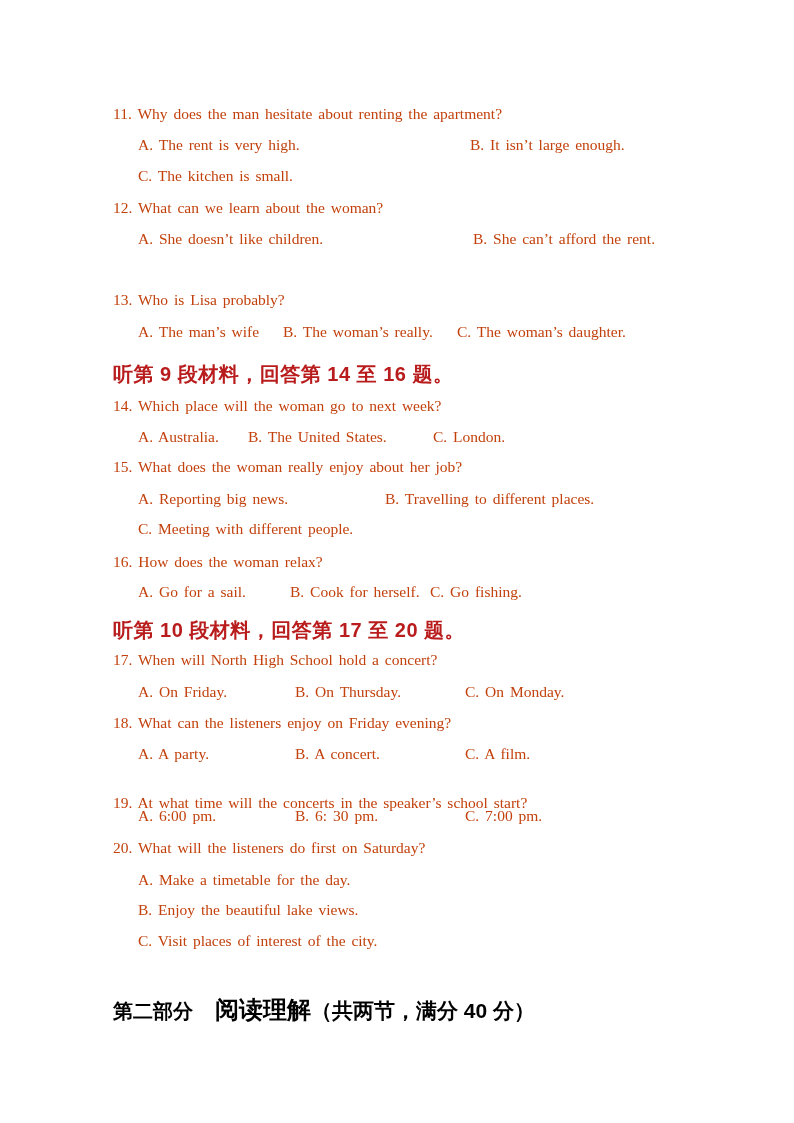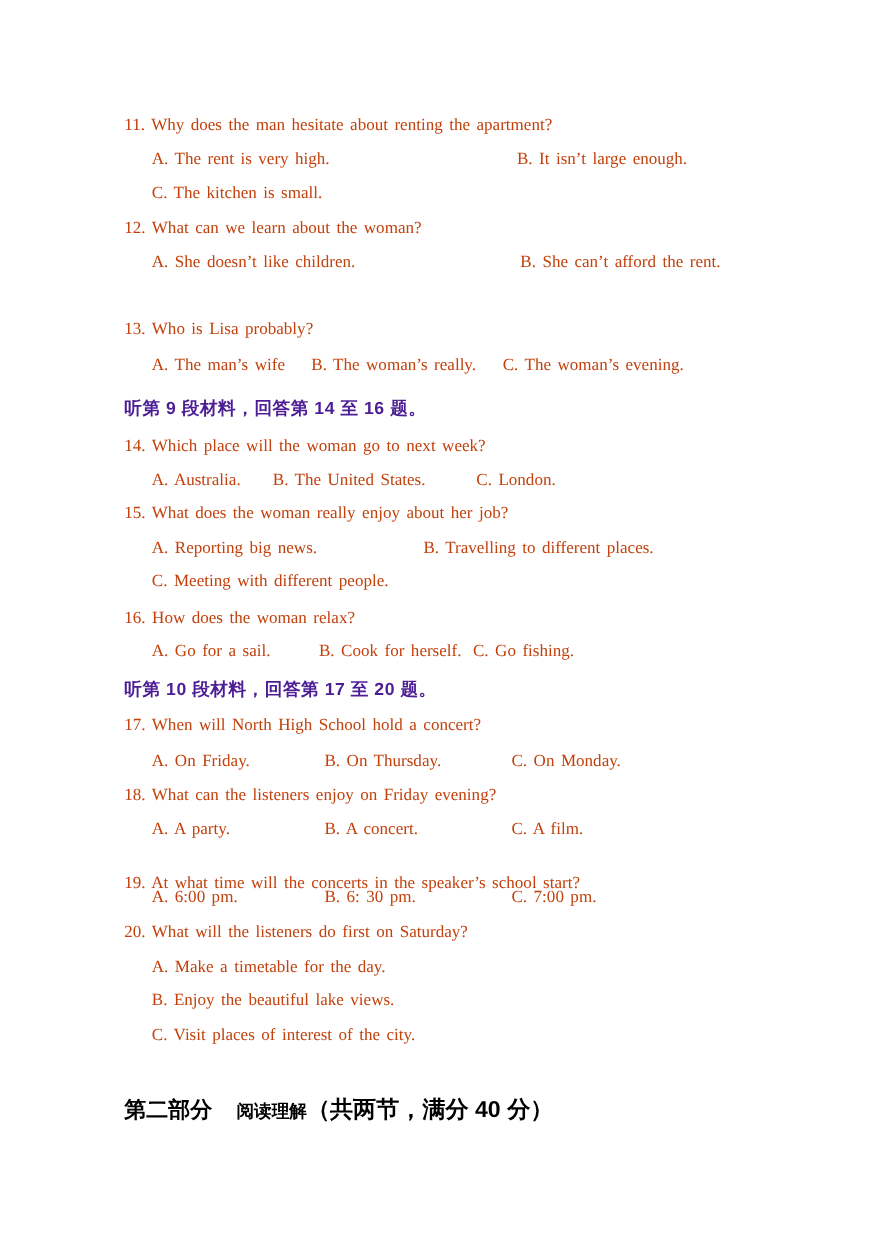--- a/index.html
+++ b/index.html
@@ -17,56 +17,56 @@
     font-size:15.5px;
     line-height:20px;
     white-space:nowrap;
     word-spacing:2px;
     color:#c2410c;
   }
   .cjk-hdr{
     position:absolute;
     font-family:"Liberation Sans", sans-serif;
     font-weight:700;
-    font-size:16px;
+    font-size:20px;
     letter-spacing:0.5px;
     white-space:nowrap;
-    color:#4c1d95;
+    color:#b91c1c;
   }
   .part2{
     position:absolute;
     top:994px;
     left:113px;
     font-family:"Liberation Sans", sans-serif;
     font-weight:700;
     white-space:nowrap;
     color:#000;
   }
   .part2 .t{font-size:20px;}
-  .part2 .s{font-size:16px;margin-left:22px;}
+  .part2 .s{font-size:24px;margin-left:22px;}
   .part2 .n{font-size:21px;}
 </style>
 </head>
 <body>
 
 <div class="page">
 
   <div class="ln" style="top:104px;left:113px;">11. Why does the man hesitate about renting the apartment?</div>
   <div class="ln" style="top:135px;left:138px;text-align:center;">A. The rent is very high.</div>
   <div class="ln" style="top:135px;left:470px;">B. It isn’t large enough.</div>
   <div class="ln" style="top:166px;left:138px;">C. The kitchen is small.</div>
 
   <div class="ln" style="top:198px;left:113px;">12. What can we learn about the woman?</div>
   <div class="ln" style="top:229px;left:138px;">A. She doesn’t like children.</div>
   <div class="ln" style="top:229px;left:473px;">B. She can’t afford the rent.</div>
 
   <div class="ln" style="top:290px;left:113px;">13. Who is Lisa probably?</div>
   <div class="ln" style="top:322px;left:138px;">A. The man’s wife</div>
   <div class="ln" style="top:322px;left:283px;">B. The woman’s really.</div>
-  <div class="ln" style="top:322px;left:457px;">C. The woman’s evening.</div>
+  <div class="ln" style="top:322px;left:457px;">C. The woman’s daughter.</div>
 
   <div class="cjk-hdr" style="top:361px;left:113px;">听第 9 段材料，回答第 14 至 16 题。</div>
 
   <div class="ln" style="top:396px;left:113px;">14. Which place will the woman go to next week?</div>
   <div class="ln" style="top:427px;left:138px;">A. Australia.</div>
   <div class="ln" style="top:427px;left:248px;">B. The United States.</div>
   <div class="ln" style="top:427px;left:433px;">C. London.</div>
 
   <div class="ln" style="top:457px;left:113px;">15. What does the woman really enjoy about her job?</div>
   <div class="ln" style="top:489px;left:138px;">A. Reporting big news.</div>

